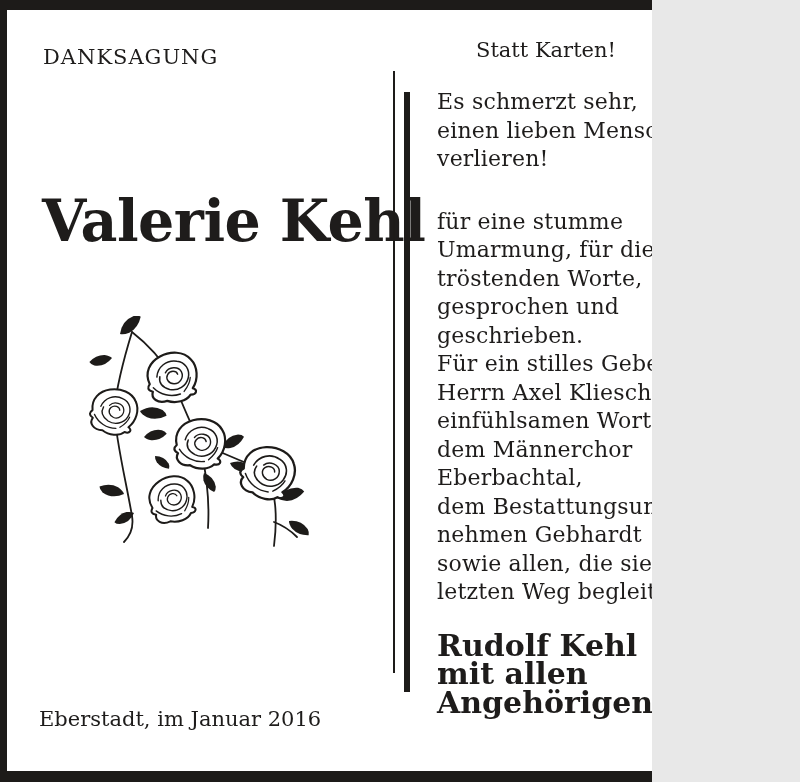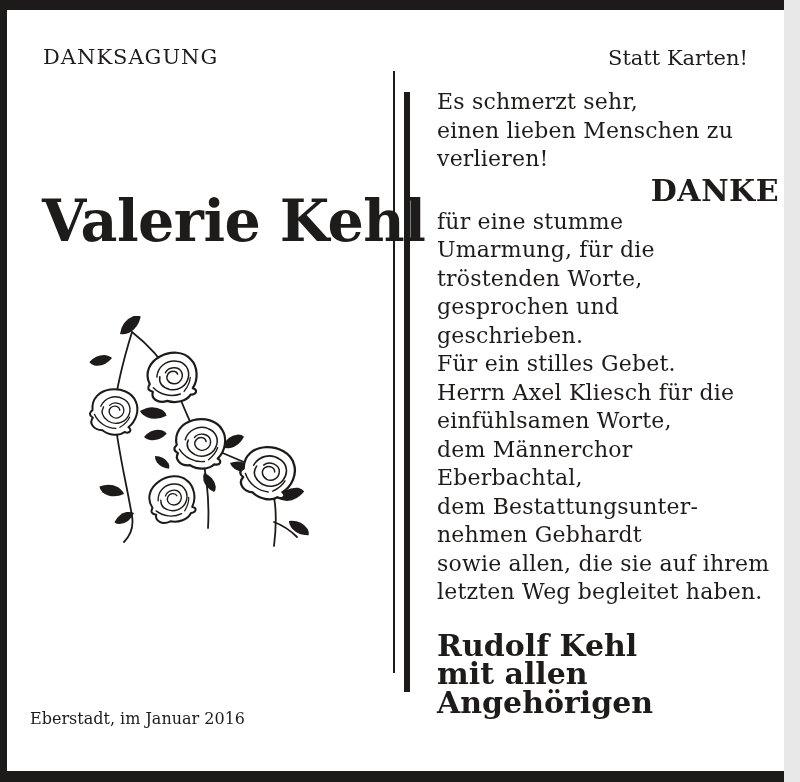--- a/index.html
+++ b/index.html
@@ -1,36 +1,36 @@
 <!DOCTYPE html>
 <html lang="de"><head>
 <meta charset="utf-8">
 <style>
   html, body { margin: 0; padding: 0; background: #e8e8e8; }
   .page {
     position: relative;
-    width: 784px;
+    width: 652px;
     height: 782px;
     background: #ffffff;
     overflow: hidden;
     font-family: "DejaVu Serif", "Liberation Serif", serif;
     color: #1e1c1b;
   }
   .bar { position: absolute; background: #1d1b19; }
   .bar-top    { left: 0;    top: 0;     width: 800px; height: 10px; }
   .bar-bottom { left: 0;    top: 771px; width: 800px; height: 11px; }
   .bar-left   { left: 0;    top: 0;     width: 7px;   height: 782px; }
   .bar-right  { left: 788px;top: 0;     width: 12px;  height: 782px; }
 
   .hdr-left {
     position: absolute; left: 43px; top: 46px;
     font-size: 21px; letter-spacing: 1px; line-height: 22px;
   }
   .hdr-right {
-    position: absolute; right: 36px; top: 47px;
+    position: absolute; right: 36px; top: 39px;
     font-size: 21px; line-height: 22px;
   }
 
   .name {
     position: absolute; left: 39px; top: 188px; margin: 3px;
     font-size: 57px; font-weight: 700; letter-spacing: -0.5px;
     line-height: 60px; white-space: nowrap;
   }
 
   .roses { position: absolute; left: 82px; top: 316px; }
@@ -47,22 +47,22 @@
   .danke {
     margin: 7px 0 4px 0; font-size: 30px; font-weight: 700;
     letter-spacing: 0.5px; line-height: 34px; text-align: right;
   }
   .sig {
     margin-top: 25px !important;
     font-size: 30px; font-weight: 700; line-height: 28.5px;
   }
 
   .footer {
-    position: absolute; left: 30px; top: 706px;
-    font-size: 16px; line-height: 26px;
+    position: absolute; left: 39px; top: 706px;
+    font-size: 21px; line-height: 26px;
   }
 </style>
 </head>
 <body>
 
 <div class="page">
 
   <div class="bar bar-top"></div>
   <div class="bar bar-bottom"></div>
   <div class="bar bar-left"></div>

